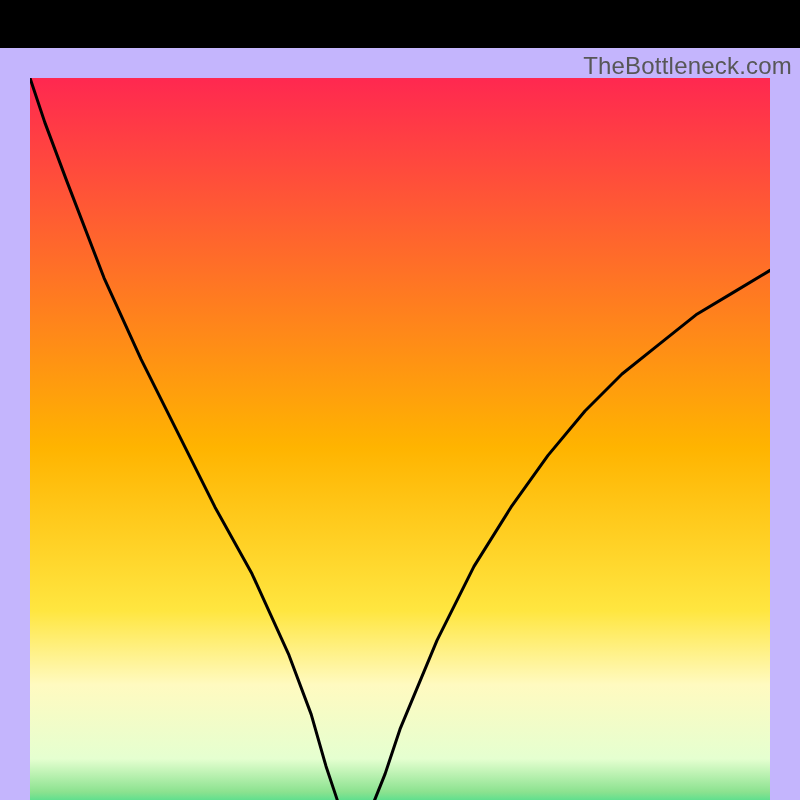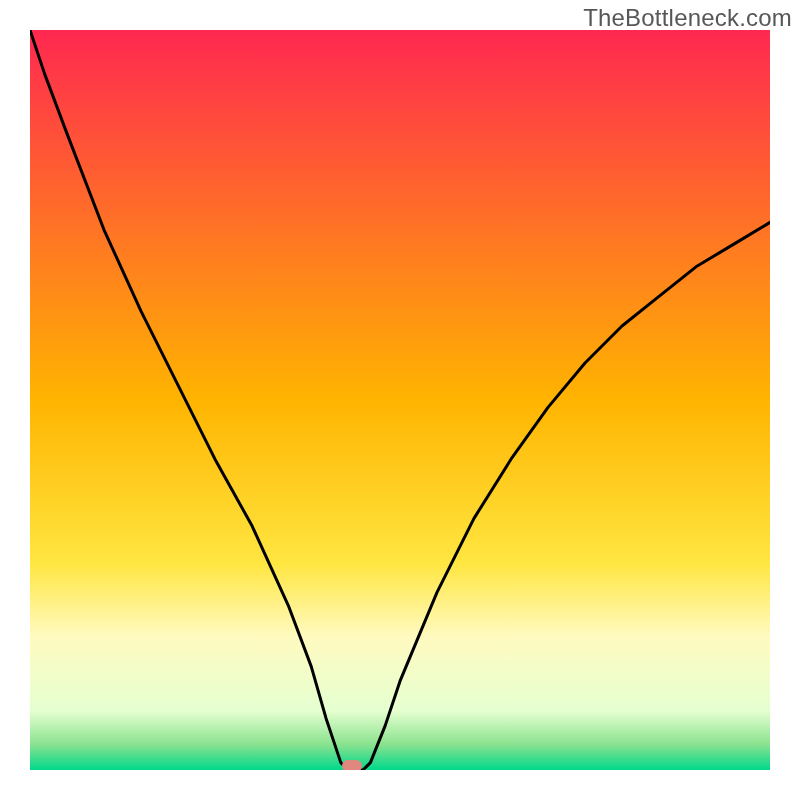--- a/index.html
+++ b/index.html
@@ -7,21 +7,22 @@
     padding: 0;
     width: 800px;
     height: 800px;
     overflow: hidden;
     background: #000;
     font-family: Arial, Helvetica, sans-serif;
   }
   .frame {
     position: absolute;
     inset: 0;
-    background: #ffffff;
+    background: #c4b5fd;
+    margin-top: 48px;
   }
   .plot {
     position: absolute;
     left: 30px;
     top: 30px;
     width: 740px;
     height: 740px;
     overflow: hidden;
   }
   .gradient {

